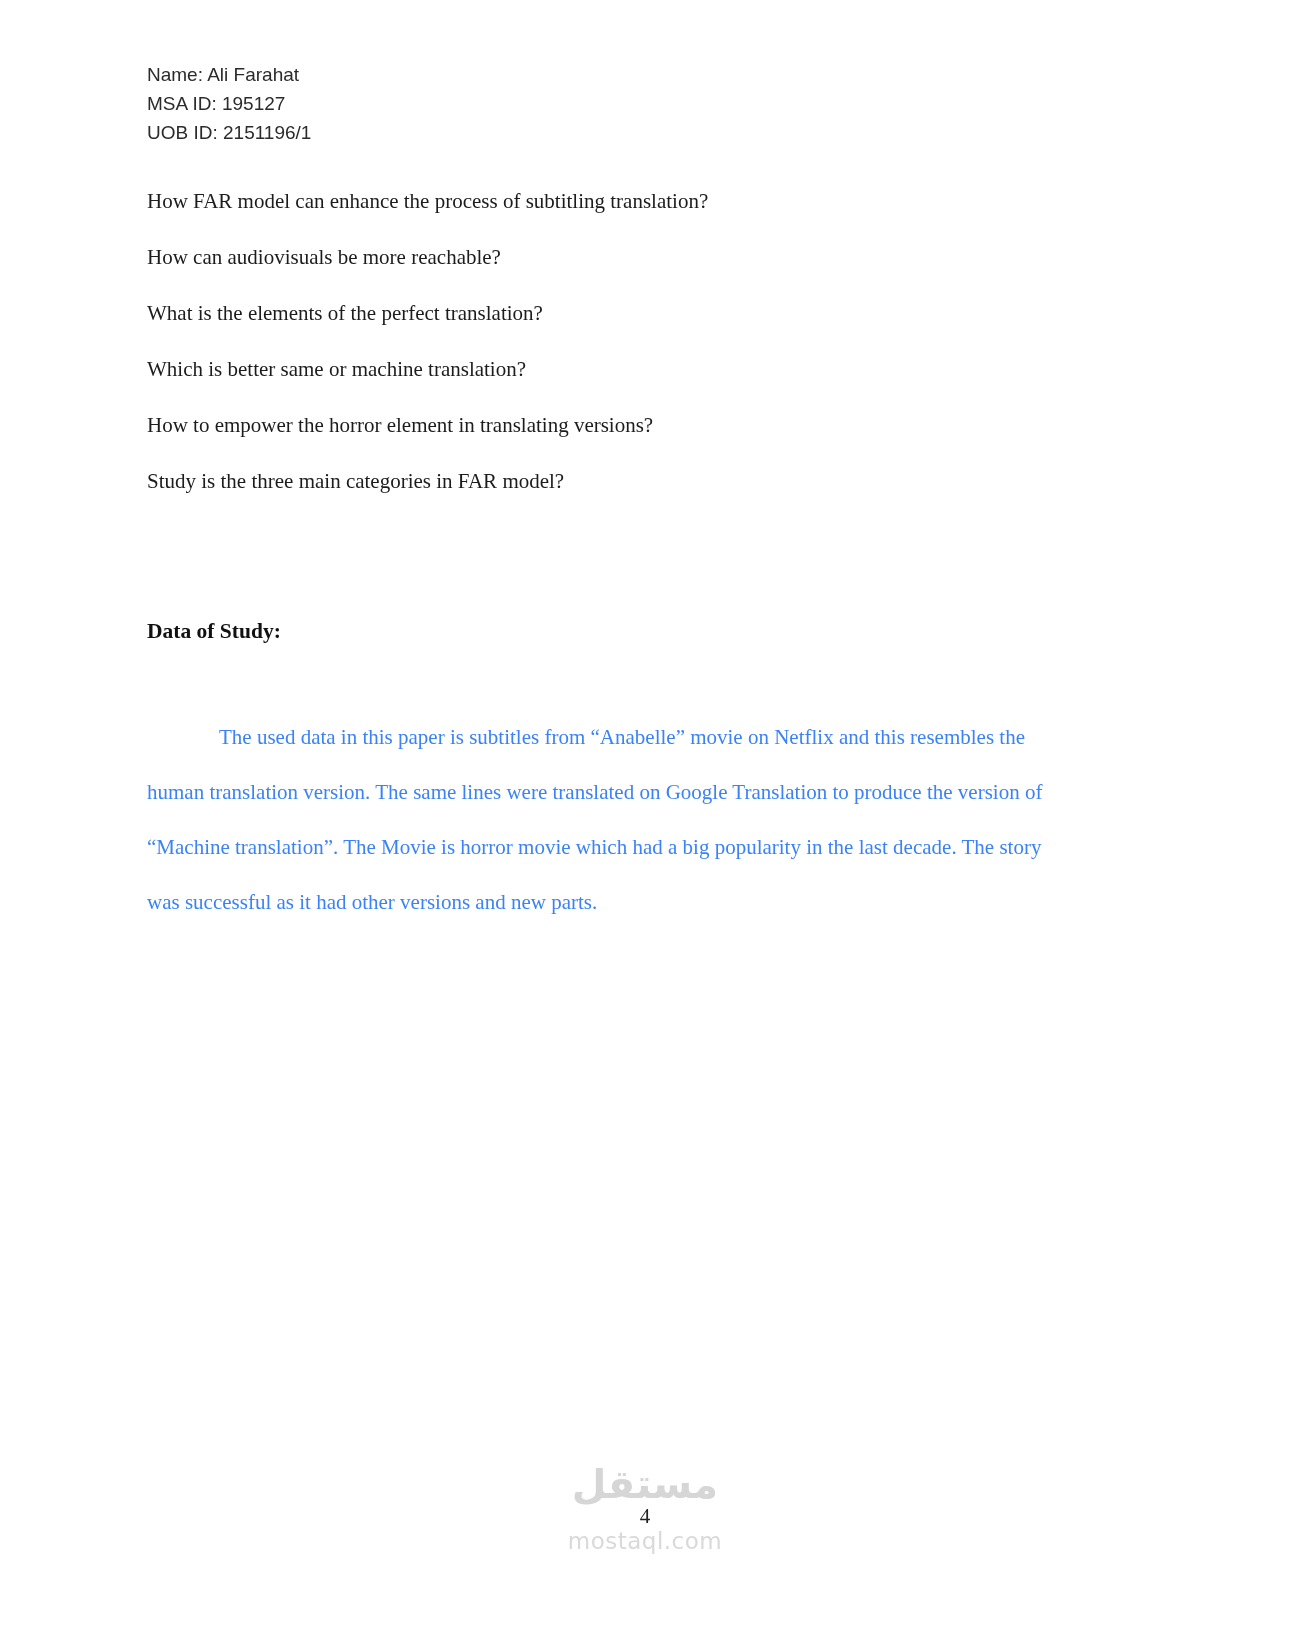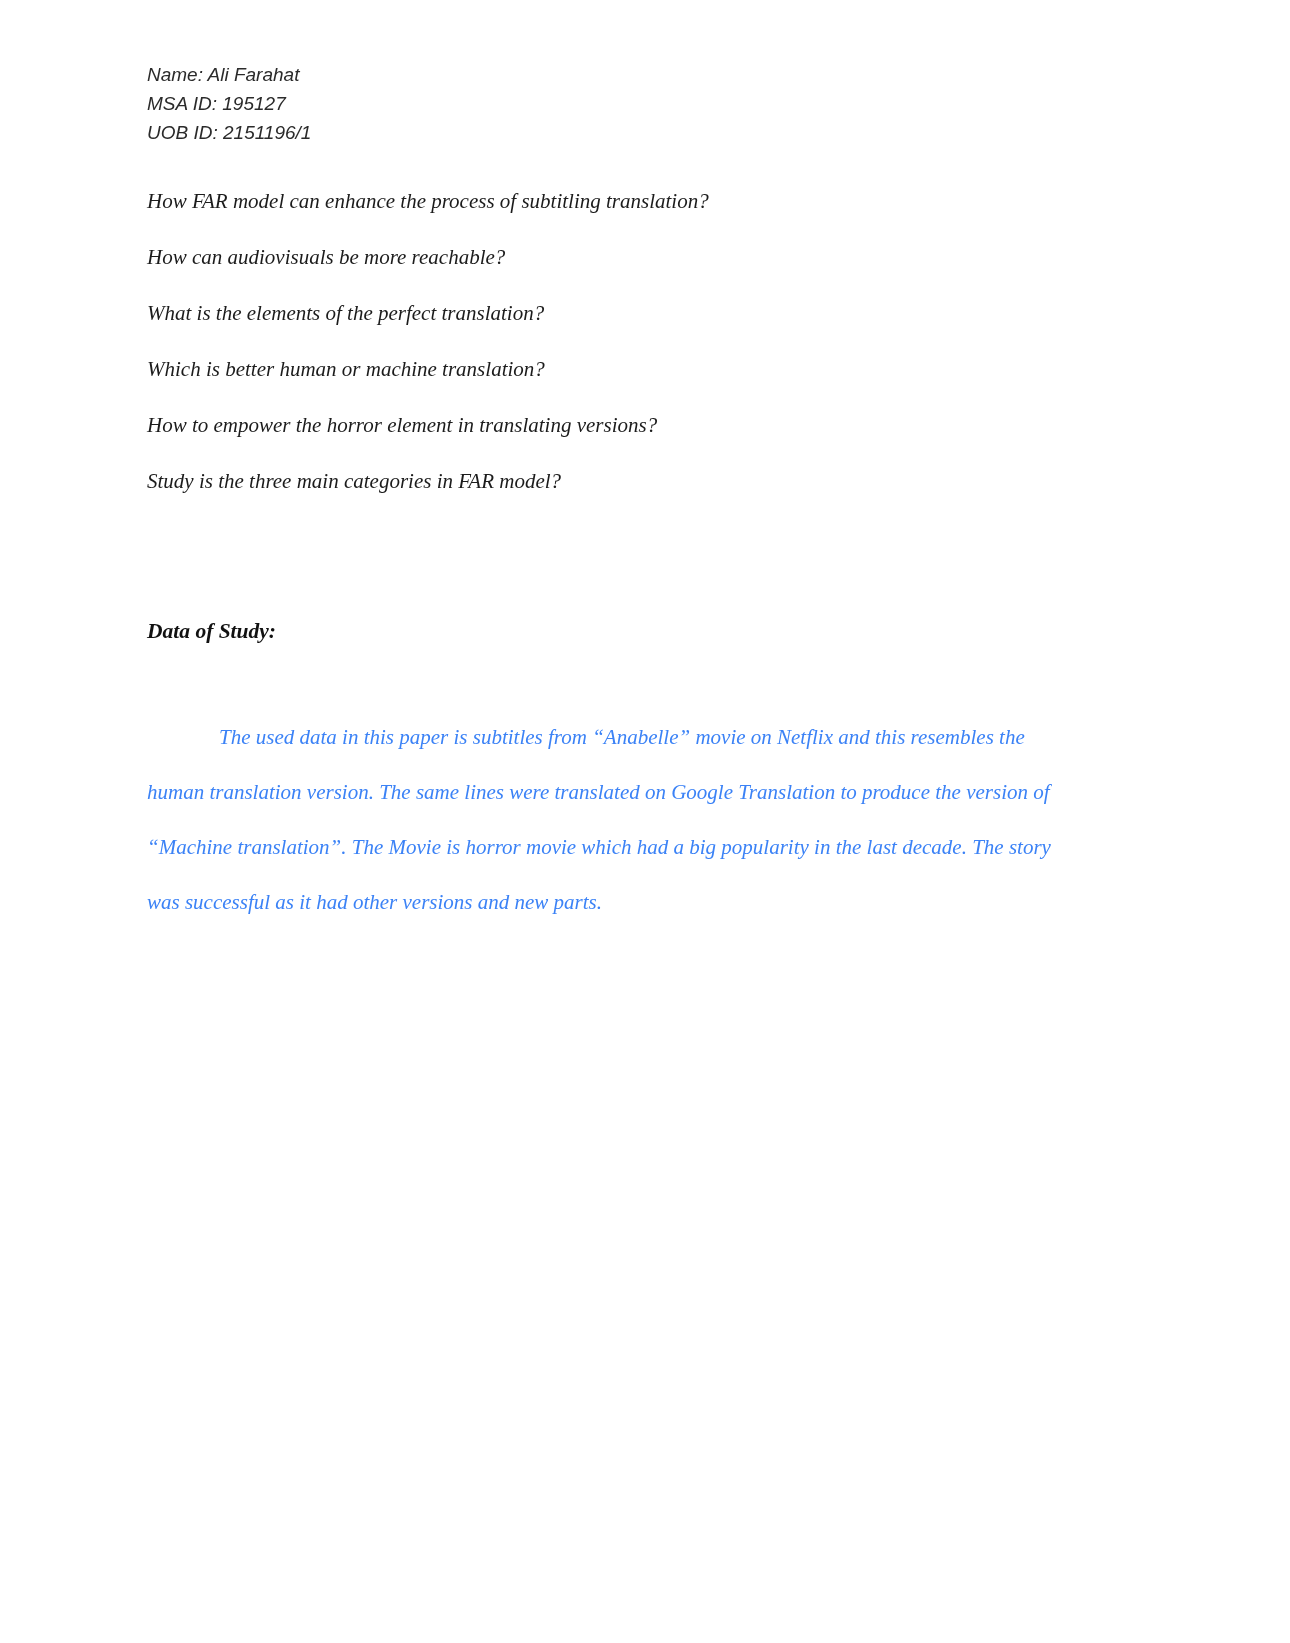--- a/index.html
+++ b/index.html
@@ -9,21 +9,20 @@
   }
   .page {
     position: relative;
     width: 1290px;
     height: 1593px;
     background: #ffffff;
     font-family: "Liberation Serif", serif;
     color: #1c1c1c;
     overflow: hidden;
     margin: 0 auto;
-    font-style: italic;
   }
   .content {
     padding: 60px 145px 0 147px;
   }
   .student-info {
     font-family: "Liberation Sans", sans-serif;
     font-size: 19px;
     line-height: 29px;
     color: #2b2b2b;
   }
@@ -100,24 +99,29 @@
       <div>Name: Ali Farahat</div>
       <div>MSA ID: 195127</div>
       <div>UOB ID: 2151196/1</div>
     </header>
 
 
     <div class="questions">
       <p class="question">How FAR model can enhance the process of subtitling translation?</p>
       <p class="question">How can audiovisuals be more reachable?</p>
       <p class="question">What is the elements of the perfect translation?</p>
-      <p class="question">Which is better human or machine translation?</p>
+      <p class="question">Which is better same or machine translation?</p>
       <p class="question">How to empower the horror element in translating versions?</p>
       <p class="question">Study is the three main categories in FAR model?</p>
     </div>
 
     <h2 class="heading data-study">Data of Study:</h2>
 
     <p class="body-para">The used data in this paper is subtitles from “Anabelle” movie on Netflix and this resembles the human translation version. The same lines were translated on Google Translation to produce the version of “Machine translation”. The Movie is horror movie which had a big popularity in the last decade. The story was successful as it had other versions and new parts.</p>
 
   </div>
 
+  <div class="footer-area">
+    <div class="watermark-arabic">مستقل</div>
+    <div class="page-number">4</div>
+    <div class="watermark-domain">mostaql.com</div>
+  </div>
 </div>
 
 </body></html>

